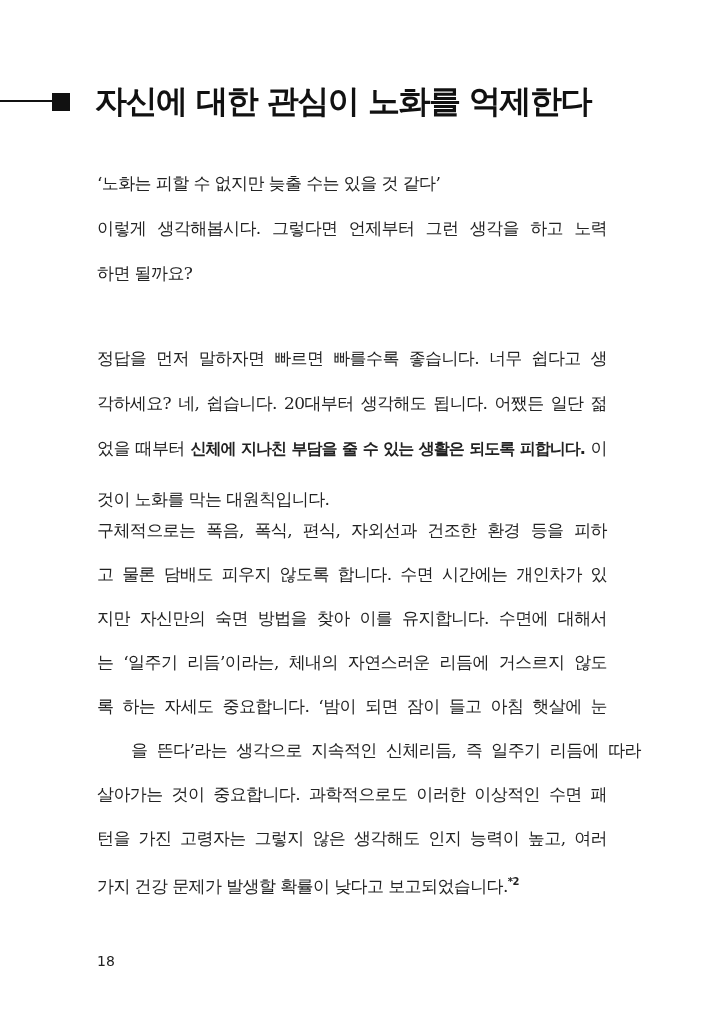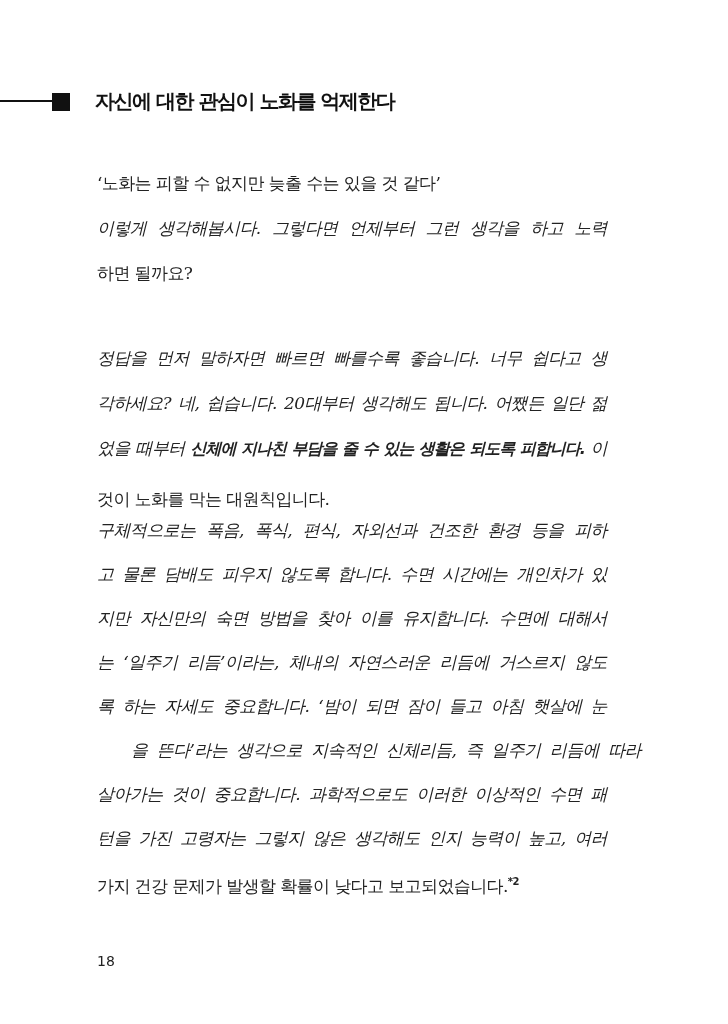--- a/index.html
+++ b/index.html
@@ -6,28 +6,28 @@
   body {
     width: 728px; height: 1024px; position: relative; overflow: hidden;
     font-family: "DejaVu Serif", "Liberation Serif", serif;
     color: #222222;
   }
   .heading-bar { position: absolute; left: 0; top: 87px; height: 28px; width: 700px; }
   .heading-line { position: absolute; left: 0; top: 13px; width: 52px; height: 2px; background: #111; }
   .heading-square { position: absolute; left: 52px; top: 6px; width: 18px; height: 18px; background: #111; }
   .heading-title {
     position: absolute; left: 95px; top: 0; font-family: "DejaVu Sans", "Liberation Sans", sans-serif;
-    font-weight: bold; font-size: 20px; letter-spacing: -1.5px; color: #111; line-height: 28px; white-space: nowrap;
+    font-weight: bold; font-size: 32px; letter-spacing: -1.5px; color: #111; line-height: 28px; white-space: nowrap;
   }
   .body-text { position: absolute; left: 97px; width: 520px; }
   .line {
     position: absolute; left: 0; white-space: nowrap; font-size: 17px; letter-spacing: -0.6px;
     line-height: 22px; color: #222;
   }
-  .line.justify { width: 510px; text-align: justify; text-align-last: justify; font-style: italic; }
+  .line.justify { width: 510px; text-align: justify; text-align-last: justify; }
   .bold { font-family: "DejaVu Sans", "Liberation Sans", sans-serif; font-weight: bold; letter-spacing: -1px; font-size: 16px; }
   sup { font-family: "DejaVu Sans", sans-serif; font-size: 10px; font-weight: bold; }
   .page-number {
     position: absolute; left: 97px; top: 953px; font-family: "DejaVu Sans", "Liberation Sans", sans-serif;
     font-size: 14px; color: #222;
   }
 </style>
 </head>
 <body>
 

